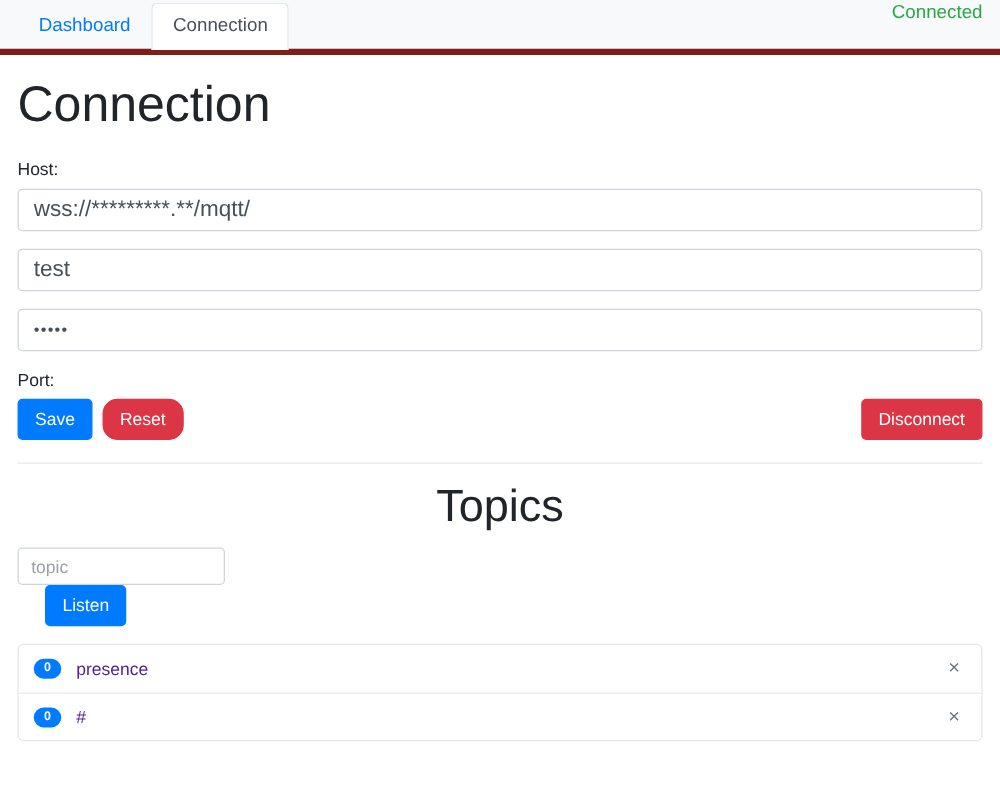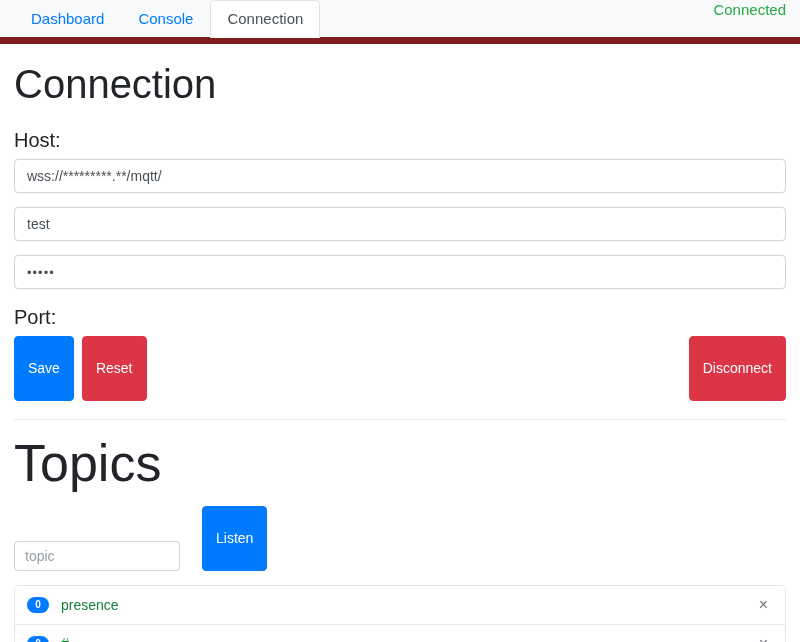--- a/index.html
+++ b/index.html
@@ -13,21 +13,21 @@
     font-size: 16px;
     color: #212529;
     overflow: hidden;
   }
 
   
   .navbar {
     position: relative;
     height: 44px;
     background: #f8f9fa;
-    border-bottom: 7px solid #7f1d1d;
+    border-bottom: 5px solid #7f1d1d;
     display: flex;
     align-items: flex-end;
     padding: 0 14px;
   }
   .tabs {
     display: flex;
     align-items: flex-end;
     height: 100%;
   }
   .tab {
@@ -61,41 +61,42 @@
     padding: 0 14px;
   }
   h1.page-title {
     font-size: 40px;
     font-weight: 400;
     line-height: 1.2;
     margin: 16px 0 18px 0;
     color: #212529;
   }
   h1.section-title {
-    font-size: 52px;
+    font-size: 36px;
     font-weight: 400;
     line-height: 1.2;
     margin: 12px 0 12px 0;
     color: #212529;
+    text-align: center;
   }
 
   .form-label {
     display: block;
-    font-size: 20px;
+    font-size: 14px;
     line-height: 1.4;
     margin: 0 0 5px 0;
     color: #212529;
   }
   .form-control {
     display: block;
     width: 100%;
     height: 34px;
     padding: 5px 12px;
     font-family: "Liberation Sans", sans-serif;
-    font-size: 14px;
+    font-size: 18px;
     line-height: 1.5;
     color: #495057;
     background: #ffffff;
     border: 1px solid #ced4da;
     border-radius: 4px;
     outline: none;
     margin: 0 0 14px 0;
   }
   .form-control::placeholder { color: #9aa0a6; }
   .form-control.pw {
@@ -106,43 +107,44 @@
   
   .btn-row {
     display: flex;
     align-items: center;
     margin-top: 2px;
   }
   .btn {
     font-family: "Liberation Sans", sans-serif;
     font-size: 14px;
     line-height: 1.5;
-    padding: 21px 13px;
+    padding: 5px 13px;
     border: 1px solid transparent;
     border-radius: 4px;
     color: #ffffff;
     cursor: pointer;
     white-space: nowrap;
   }
   .btn-primary { background: #007bff; border-color: #007bff; }
   .btn-danger  { background: #dc3545; border-color: #dc3545; }
-  .btn + .btn { margin-left: 8px; }
+  .btn + .btn { margin-left: 8px; border-radius: 12px; }
   .spacer { flex: 1 1 auto; }
 
   hr.divider {
     border: 0;
     border-top: 1px solid #e6e8ea;
     margin: 18px 0 0 0;
   }
 
   
   .topic-row {
     display: flex;
-    align-items: flex-end;
+    align-items: flex-start;
     margin-bottom: 14px;
+    flex-direction: column;
   }
   .topic-input {
     width: 166px;
     height: 30px;
     padding: 4px 10px;
     font-family: "Liberation Sans", sans-serif;
     font-size: 14px;
     color: #495057;
     background: #ffffff;
     border: 1px solid #ced4da;
@@ -179,40 +181,39 @@
     color: #ffffff;
     font-size: 10px;
     font-weight: bold;
     line-height: 1;
     border-radius: 9px;
     margin-right: 12px;
     flex: 0 0 auto;
   }
   .topic-name {
     font-size: 14px;
-    color: #15803d;
+    color: #4c1d95;
     line-height: 1.4;
   }
   .close-icon {
     margin-left: auto;
     color: #6c757d;
     font-size: 16px;
     line-height: 1;
     cursor: pointer;
     padding: 2px 3px;
     font-family: "Liberation Sans", sans-serif;
   }
 </style>
 </head>
 <body>
 
 <div class="navbar">
   <div class="tabs">
     <div class="tab">Dashboard</div>
-    <div class="tab">Console</div>
     <div class="tab active">Connection</div>
   </div>
   <div class="status">Connected</div>
 </div>
 
 <div class="container">
 
   <h1 class="page-title">Connection</h1>
 
   <label class="form-label">Host:</label>

